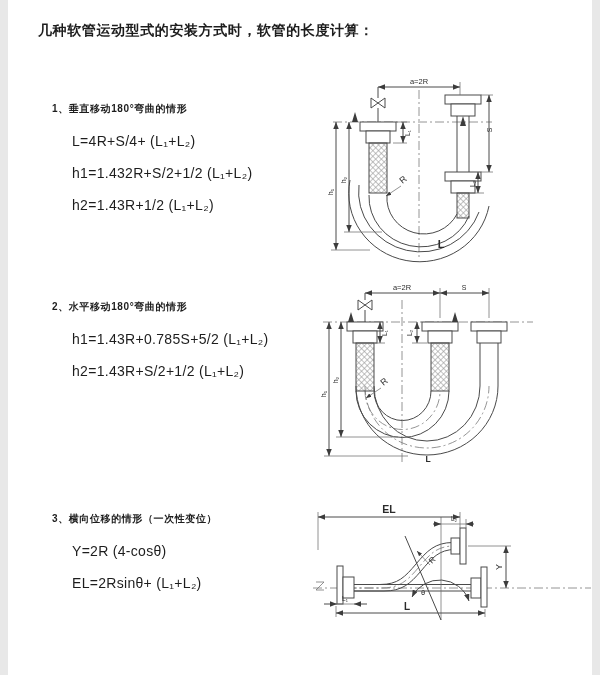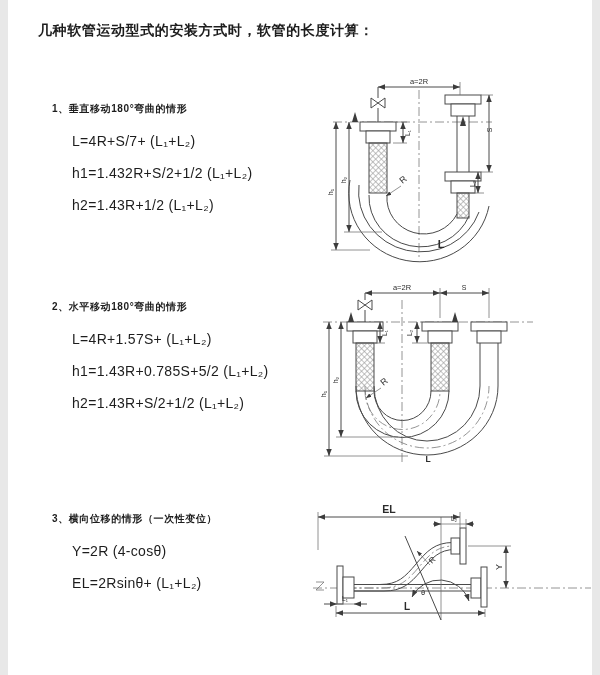--- a/index.html
+++ b/index.html
@@ -26,28 +26,27 @@
 </style>
 </head>
 <body>
 
 <div class="page">
 
   <div class="title">几种软管运动型式的安装方式时，软管的长度计算：</div>
 
   <div class="section" id="sec1">
     <div class="heading">1、垂直移动180°弯曲的情形</div>
-    <div class="formula">L=4R+S/7+ (L₁+L₂)</div>
+    <div class="formula">L=4R+S/4+ (L₁+L₂)</div>
     <div class="formula">h1=1.432R+S/2+1/2 (L₁+L₂)</div>
     <div class="formula">h2=1.43R+1/2 (L₁+L₂)</div>
   </div>
 
   <div class="section" id="sec2">
     <div class="heading">2、水平移动180°弯曲的情形</div>
-    <div class="formula">L=4R+1.57S+ (L₁+L₂)</div>
     <div class="formula">h1=1.43R+0.785S+5/2 (L₁+L₂)</div>
     <div class="formula">h2=1.43R+S/2+1/2 (L₁+L₂)</div>
   </div>
 
   <div class="section" id="sec3">
     <div class="heading">3、横向位移的情形（一次性变位）</div>
     <div class="formula">Y=2R (4-cosθ)</div>
     <div class="formula">EL=2Rsinθ+ (L₁+L₂)</div>
   </div>
 

